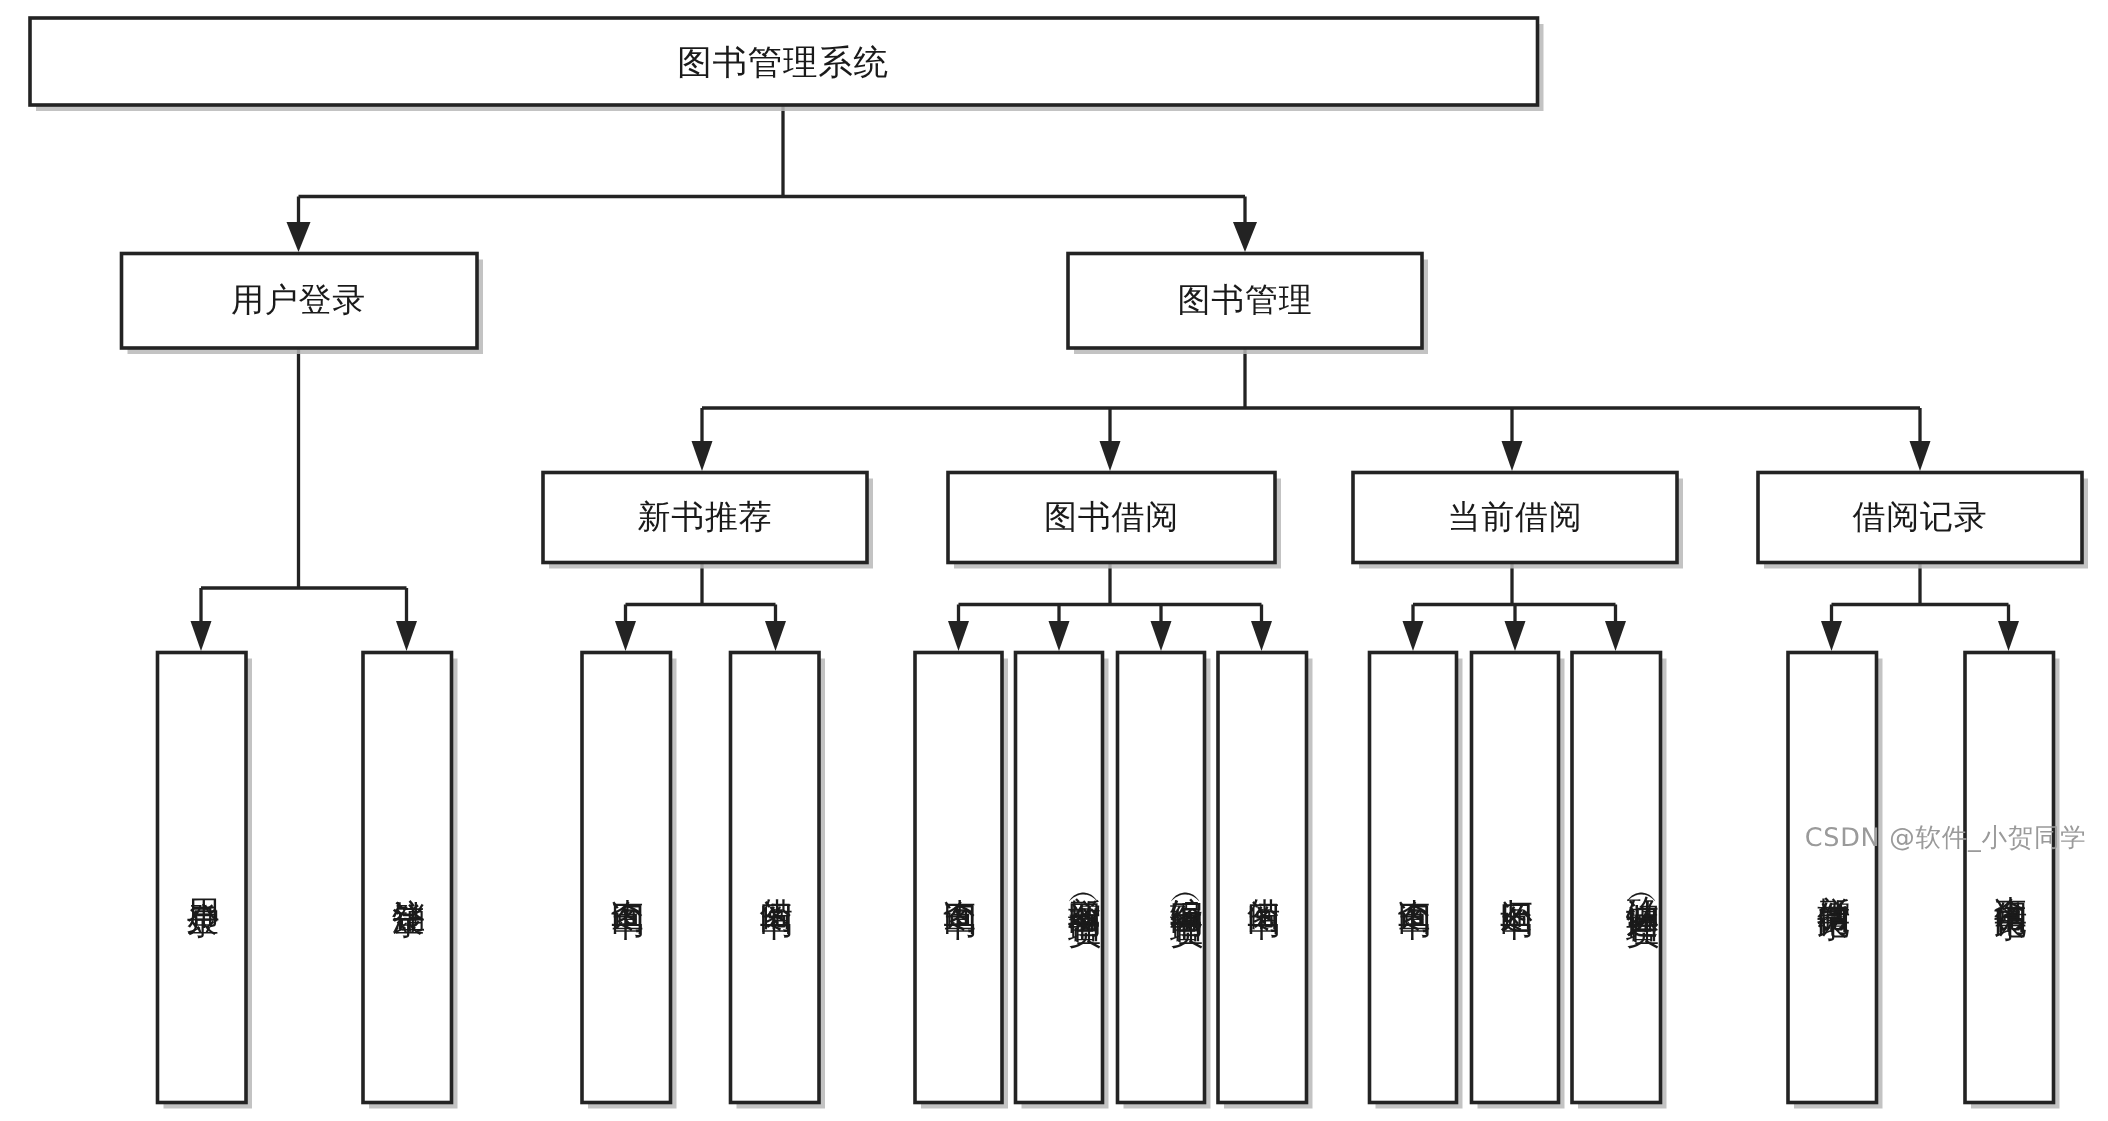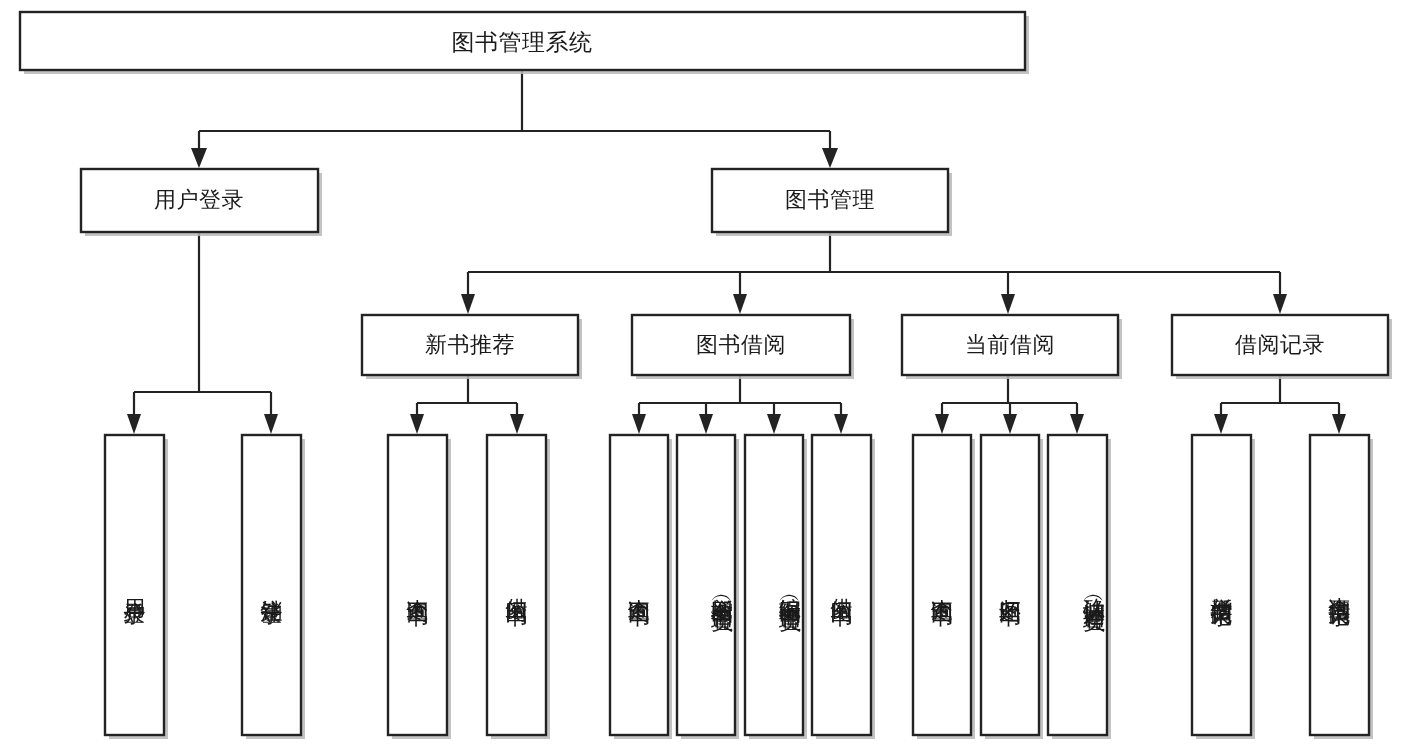--- a/index.html
+++ b/index.html
@@ -268,13 +268,14 @@
   <div class="leaf-label" style="left:610px; top:435px; width:58px; height:300px;">查询图书</div>
   <div class="leaf-label" style="left:677px; top:435px; width:58px; height:300px; align-items:flex-start; padding-top:8px; box-sizing:border-box;">新增图书（管理员）</div>
   <div class="leaf-label" style="left:745px; top:435px; width:58px; height:300px; align-items:flex-start; padding-top:8px; box-sizing:border-box;">编辑图书（管理员）</div>
   <div class="leaf-label" style="left:812px; top:435px; width:59px; height:300px;">借阅图书</div>
   <div class="leaf-label" style="left:913px; top:435px; width:58px; height:300px;">查询图书</div>
   <div class="leaf-label" style="left:981px; top:435px; width:58px; height:300px;">归还图书</div>
   <div class="leaf-label" style="left:1048px; top:435px; width:59px; height:300px; align-items:flex-start; padding-top:8px; box-sizing:border-box;">确认归还（管理员）</div>
   <div class="leaf-label" style="left:1192px; top:435px; width:59px; height:300px;">新增借阅记录</div>
   <div class="leaf-label" style="left:1310px; top:435px; width:59px; height:300px;">查询借阅记录</div>
 
+  <div class="watermark">CSDN @软件_小贺同学</div>
 </div>
 
 </body></html>

